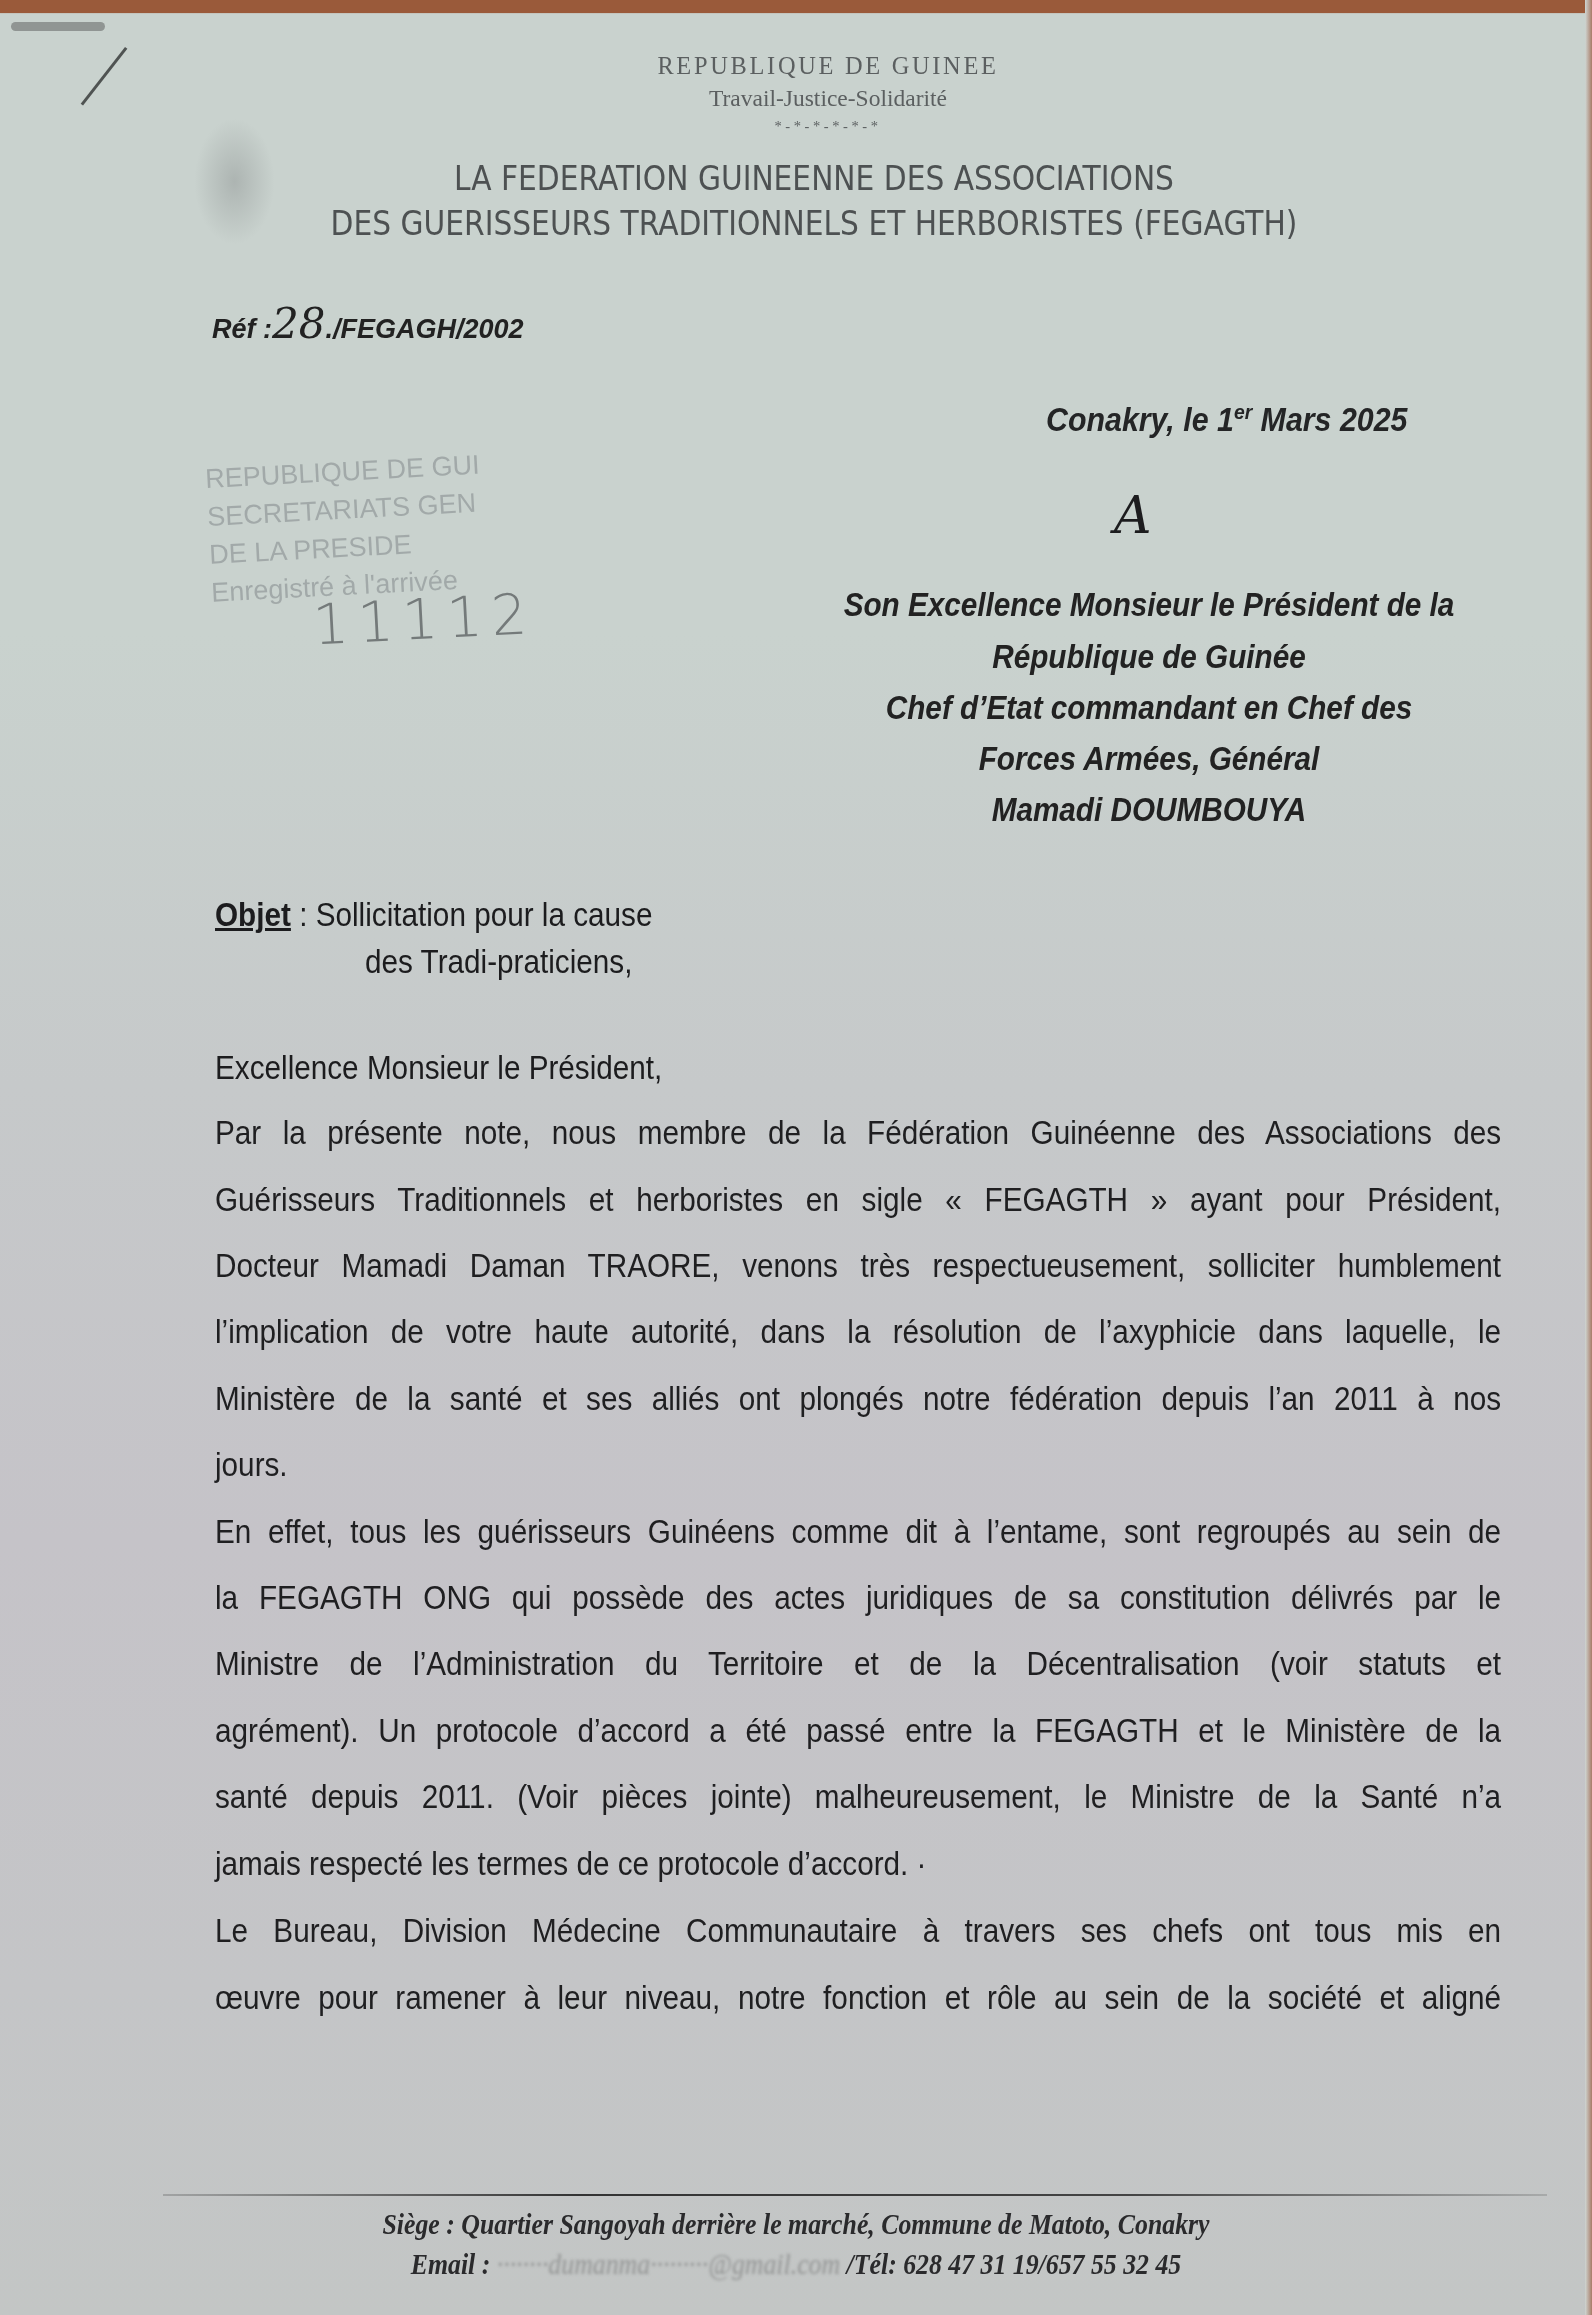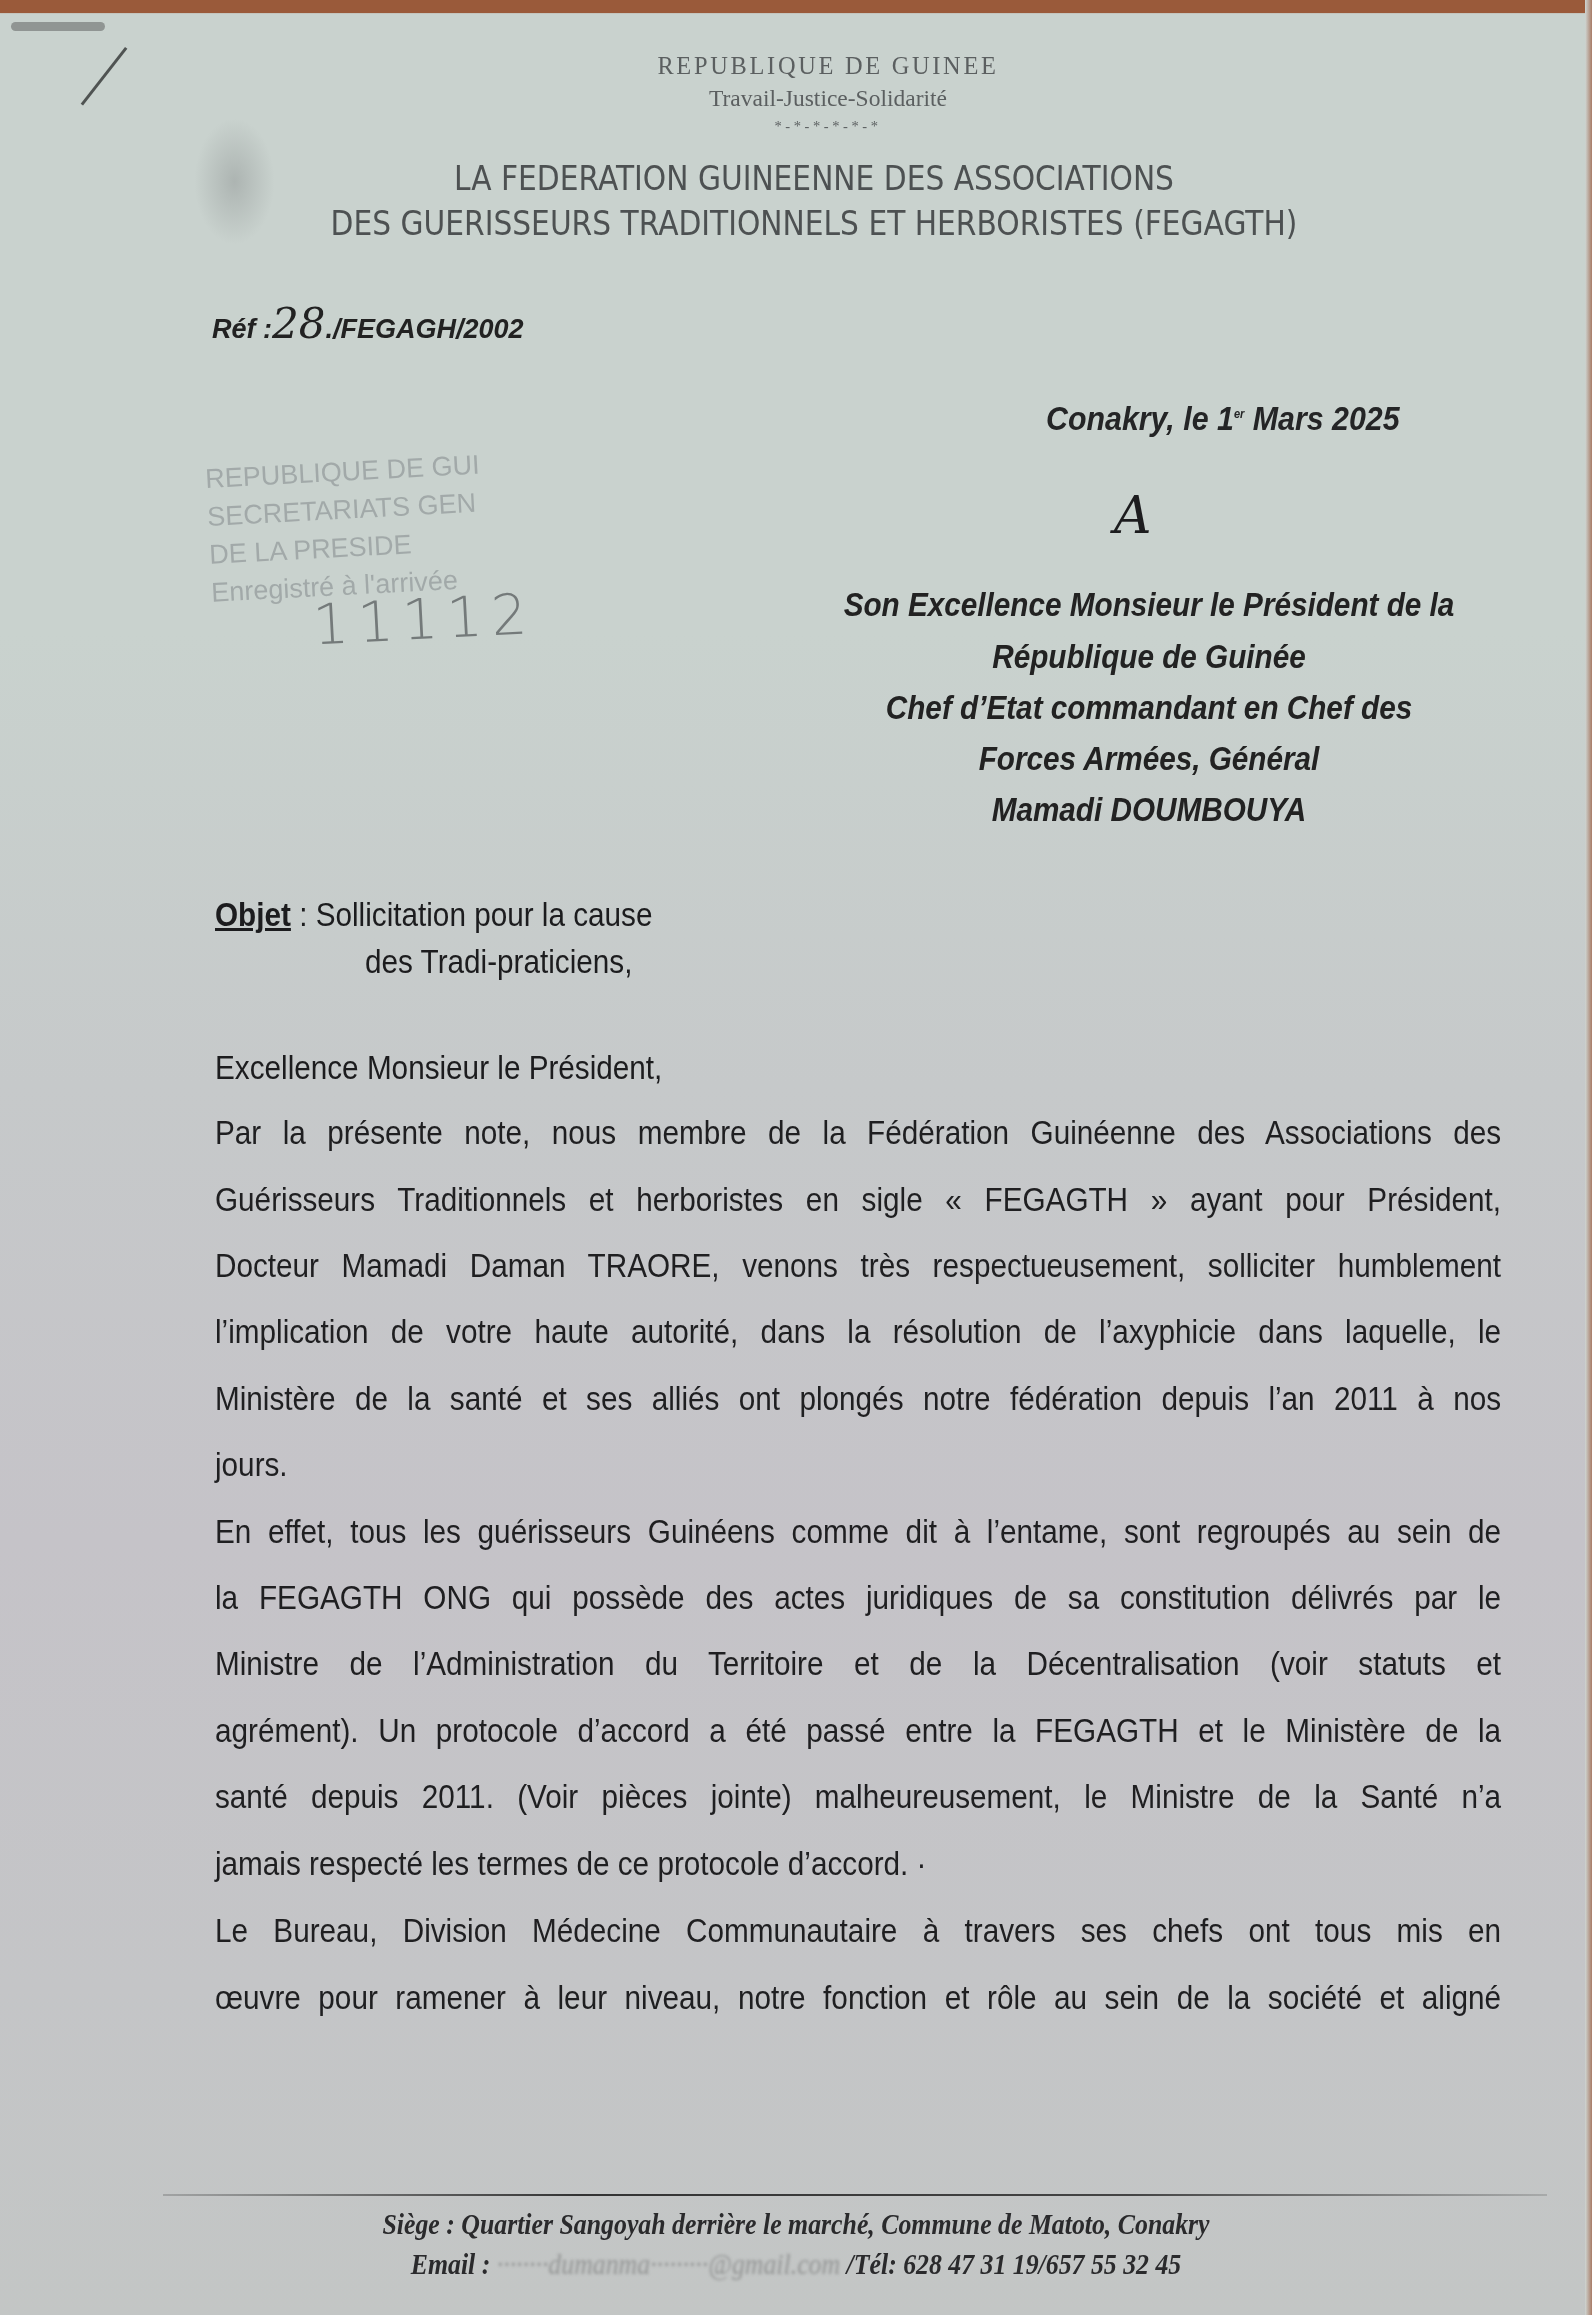--- a/index.html
+++ b/index.html
@@ -19,21 +19,21 @@
   .rep2 { top:85px; font-size:23.5px; letter-spacing:0; left:32px; }
   .rep3 { top:118px; font-size:14.5px; letter-spacing:3.6px; left:32px; }
   .org { left:0; width:1592px; text-align:center; font-family:"DejaVu Sans", sans-serif; color:#4d5152; font-size:33px; transform:scaleX(.9); }
   .org1 { top:159px; left:18px; }
   .org2 { top:204px; left:18px; }
   .ref { left:212px; top:299px; font-size:27px; font-style:italic; font-weight:bold; color:#222; }
   .ref .hand { font-family:"DejaVu Serif", serif; font-style:italic; font-weight:normal; font-size:42px; }
   .stamp { left:210px; top:452px; width:299px; height:226px; color:rgba(90,95,100,.35); font-size:27px; line-height:38px; transform:rotate(-3deg); }
   .stamp .num { font-size:56px; color:rgba(60,64,66,.6); margin-left:100px; font-family:"DejaVu Sans", sans-serif; font-weight:200; letter-spacing:9px; }
   .date { left:1046px; top:400px; font-size:33px; font-style:italic; font-weight:bold; color:#242526; transform:scaleX(.92); transform-origin:left; }
-  .date sup { font-size:12px;font-style:italic; }
+  .date sup { font-size:21px;font-style:italic; }
   .dest-a { left:1114px; top:485px; font-size:52px; font-family:"DejaVu Serif", serif; font-style:italic; }
   .dest { left:796px; width:706px; text-align:center; font-size:33px; font-style:italic; font-weight:bold; color:#222; transform:scaleX(.9); }
   .objet { left:215px; top:896px; font-size:33px; transform:scaleX(.9); transform-origin:left; }
   .objet b { text-decoration:underline; }
   .objet2 { left:365px; top:943px; font-size:33px; transform:scaleX(.9); transform-origin:left; }
   .salut { left:215px; top:1049px; font-size:33px; transform:scaleX(.9); transform-origin:left; }
   .body-line { left:215px; width:1429px; font-size:33px; text-align:justify; text-align-last:justify; transform:scaleX(.9); transform-origin:left; color:#1f1f21; }
   .body-line.last { text-align-last:left; }
   .footer-rule { position:absolute; left:163px; top:2194px; width:1384px; height:1.8px; background:linear-gradient(90deg, rgba(60,60,60,.25), #333 30%, #444 70%, rgba(60,60,60,.2)); }
   .footer { left:0; width:1592px; text-align:center; font-family:"Liberation Serif", serif; font-style:italic; font-weight:bold; font-size:30px; color:#2a2a2c; transform:scaleX(.86); }

